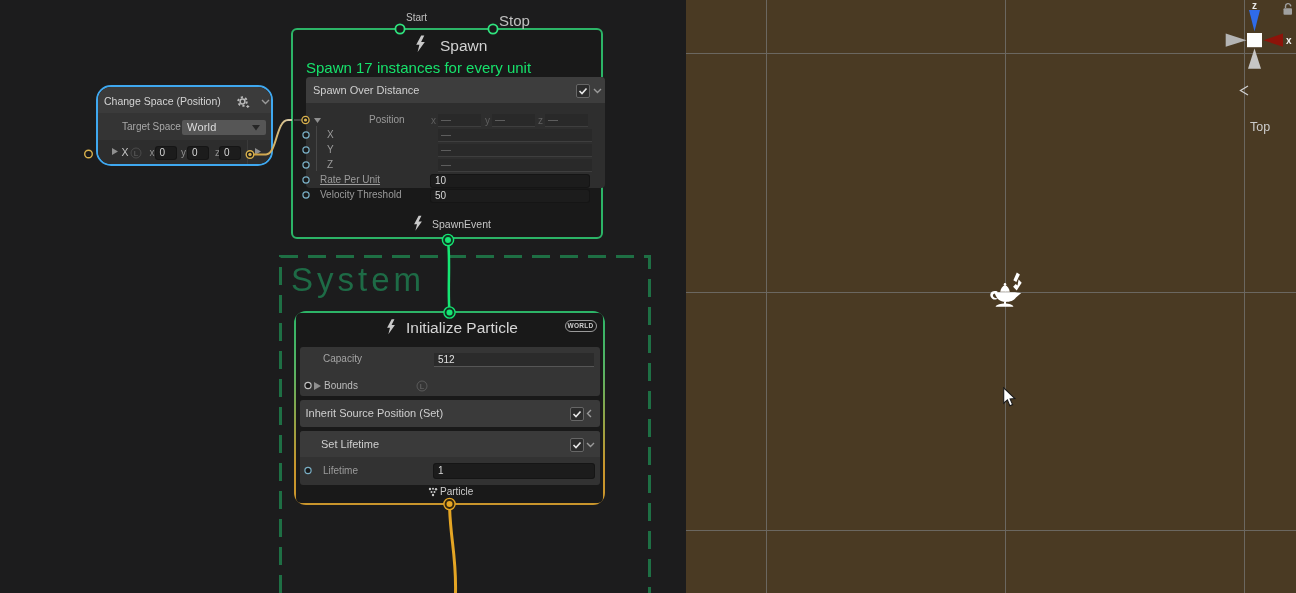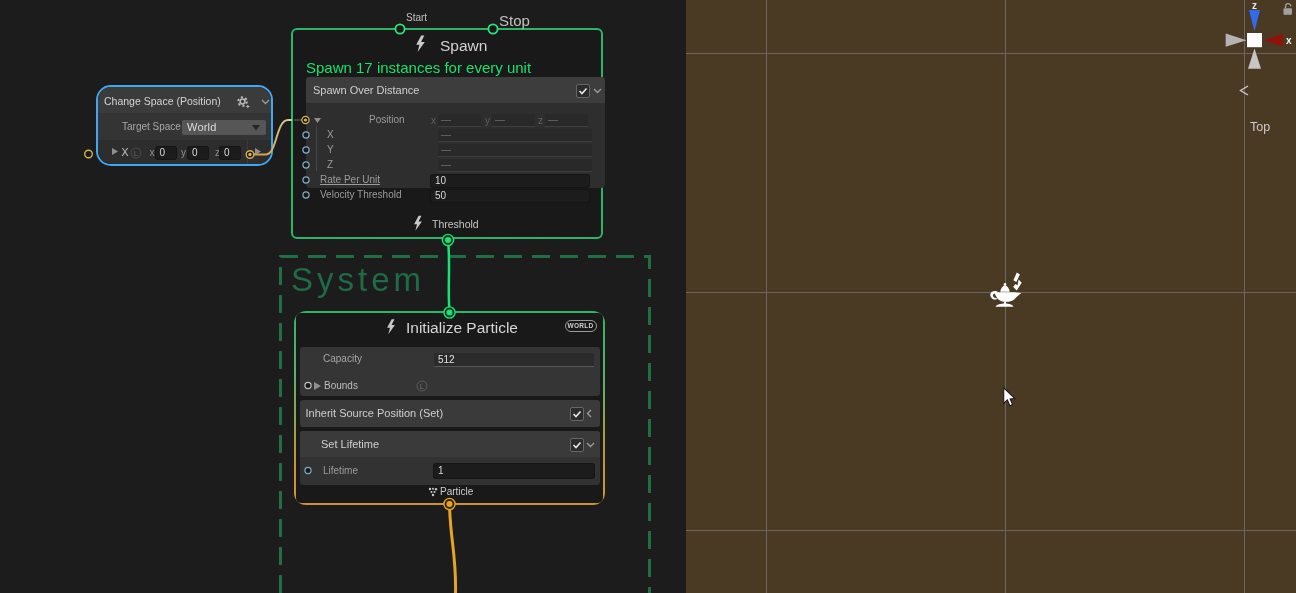--- a/index.html
+++ b/index.html
@@ -68,21 +68,21 @@
     <div class="lbl" style="left:34px;top:130px;">Z</div>
     <div class="ulfield" style="left:145px;top:129px;width:151px;height:12px;">—</div>
     <div class="lbl" style="left:27px;top:145px;text-decoration:underline;">Rate Per Unit</div>
     <div class="inbox" style="left:138px;top:144.5px;width:154px;height:12px;">10</div>
     <div class="lbl" style="left:27px;top:160px;">Velocity Threshold</div>
     <div class="inbox" style="left:138px;top:159.5px;width:154px;height:12px;">50</div>
 
     <svg class="abs" style="left:120px;top:184px;" width="10" height="19" viewBox="0 0 11 17">
       <path d="M6.2 0 L1.2 9.2 L4.4 9.2 L2.6 16.6 L9.8 6.4 L6.1 6.4 L9.3 0 Z" fill="#c9c9c9"></path>
     </svg>
-    <div class="abs" style="left:139px;top:188px;font-size:10.5px;color:#c5c5c5;">Threshold</div>
+    <div class="abs" style="left:139px;top:188px;font-size:10.5px;color:#c5c5c5;">SpawnEvent</div>
   </div>
 
   <div id="csNode">
     <div class="abs" style="left:0;top:0;width:100%;height:26px;background:#3b3b3b;"></div>
     <div class="abs" style="left:0;top:26px;width:100%;height:27px;background:#343434;"></div>
     <div class="abs" style="left:0;top:53px;width:100%;height:23.5px;background:#2d2d2d;"></div>
     <div class="abs" style="left:6px;top:8px;font-size:10.5px;color:#d4d4d4;">Change Space (Position)</div>
 
     <svg class="abs" style="left:139px;top:9px;" width="13" height="13" viewBox="0 0 13 13">
       <circle cx="5.5" cy="5.5" r="2.4" fill="none" stroke="#b9b9b9" stroke-width="1.5"></circle>

